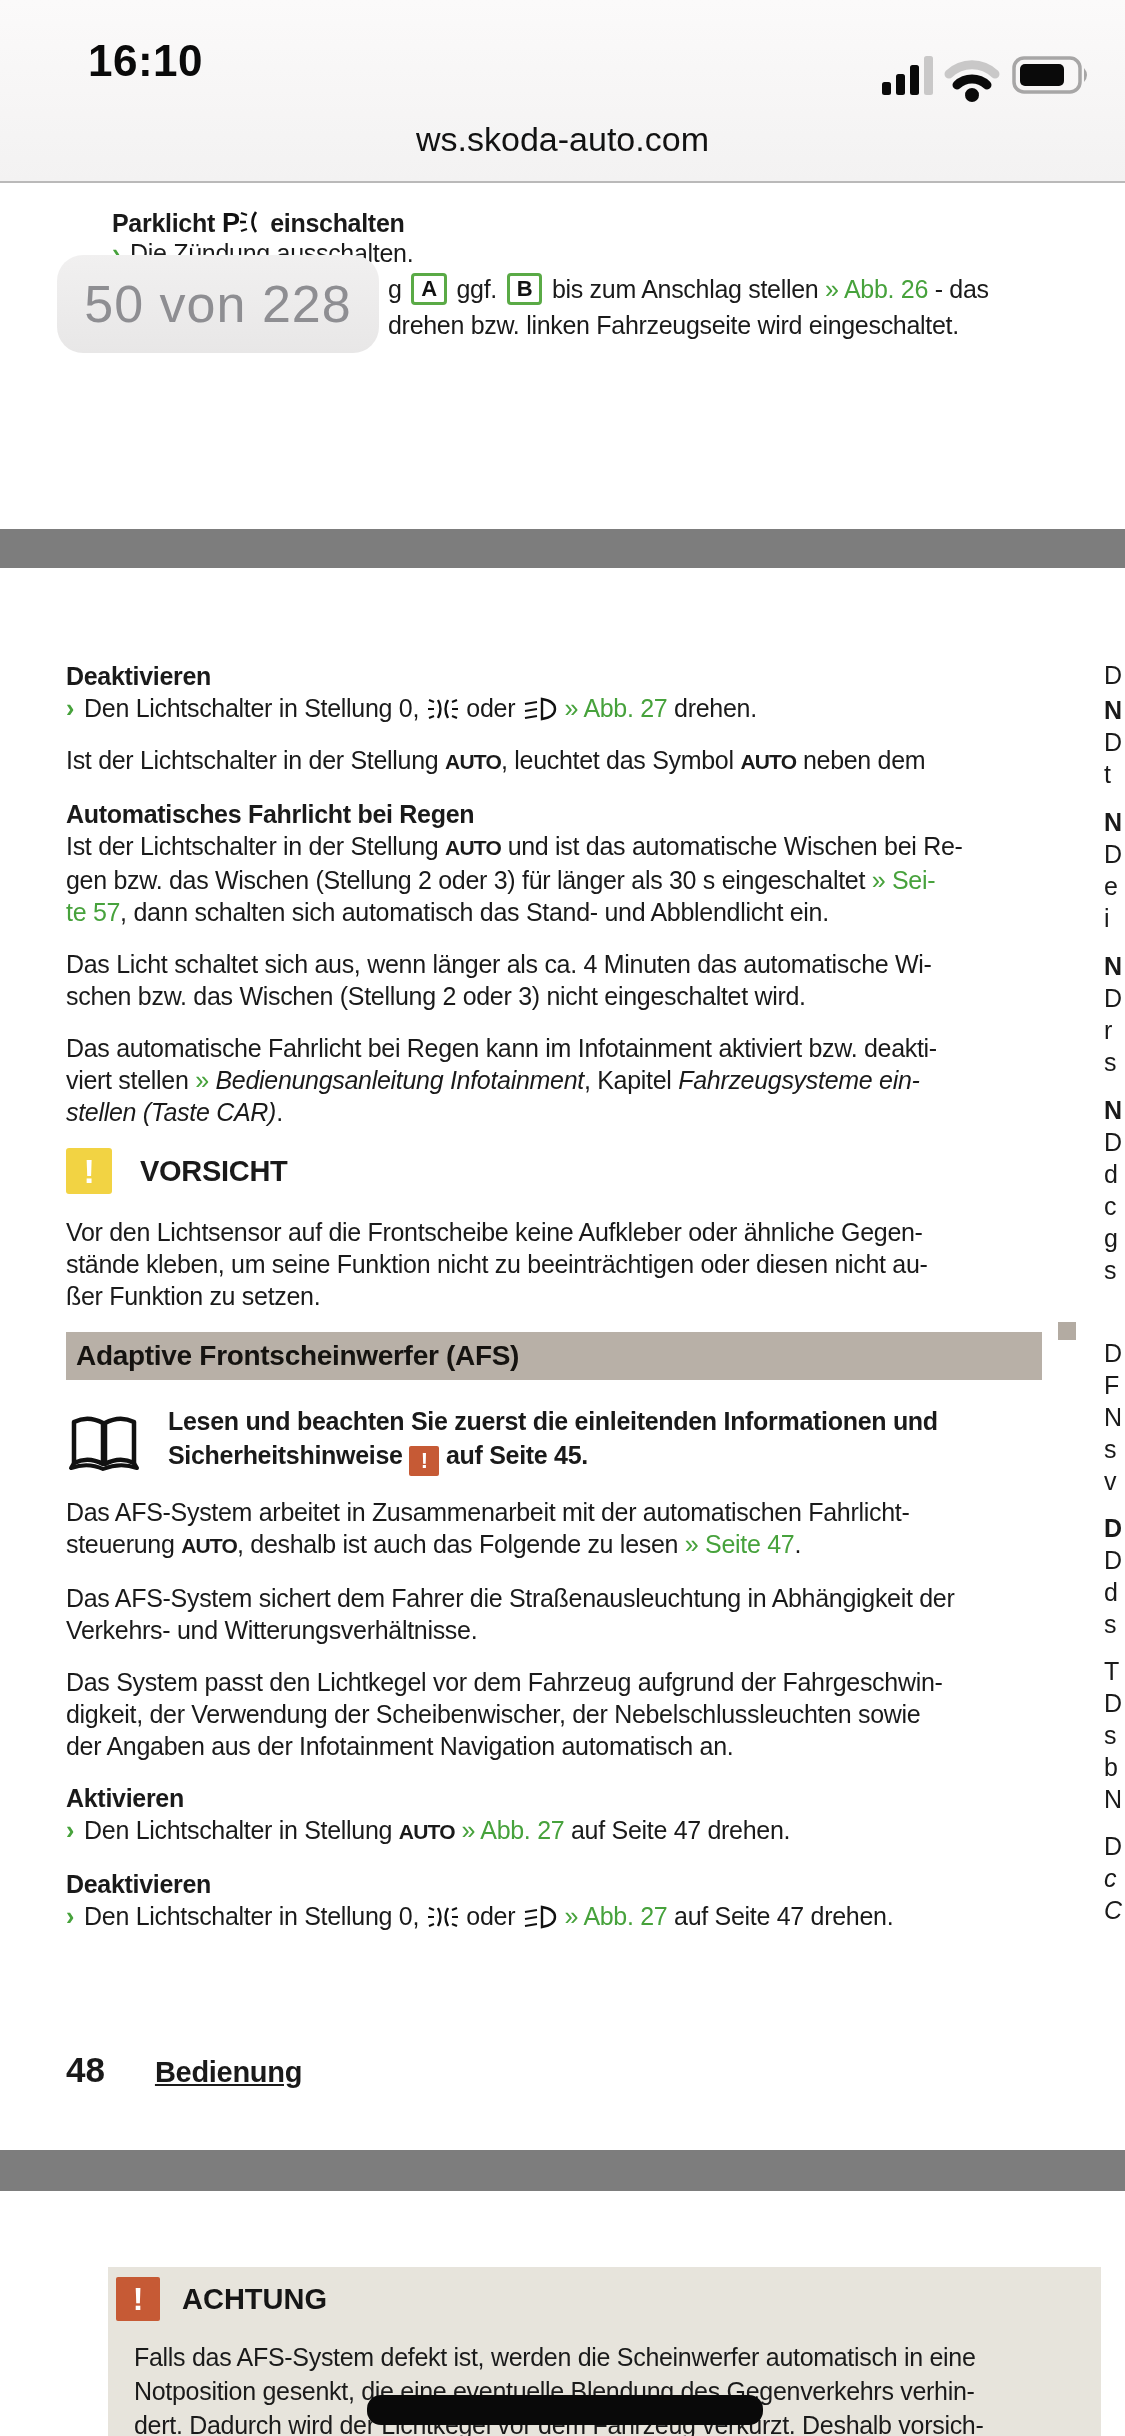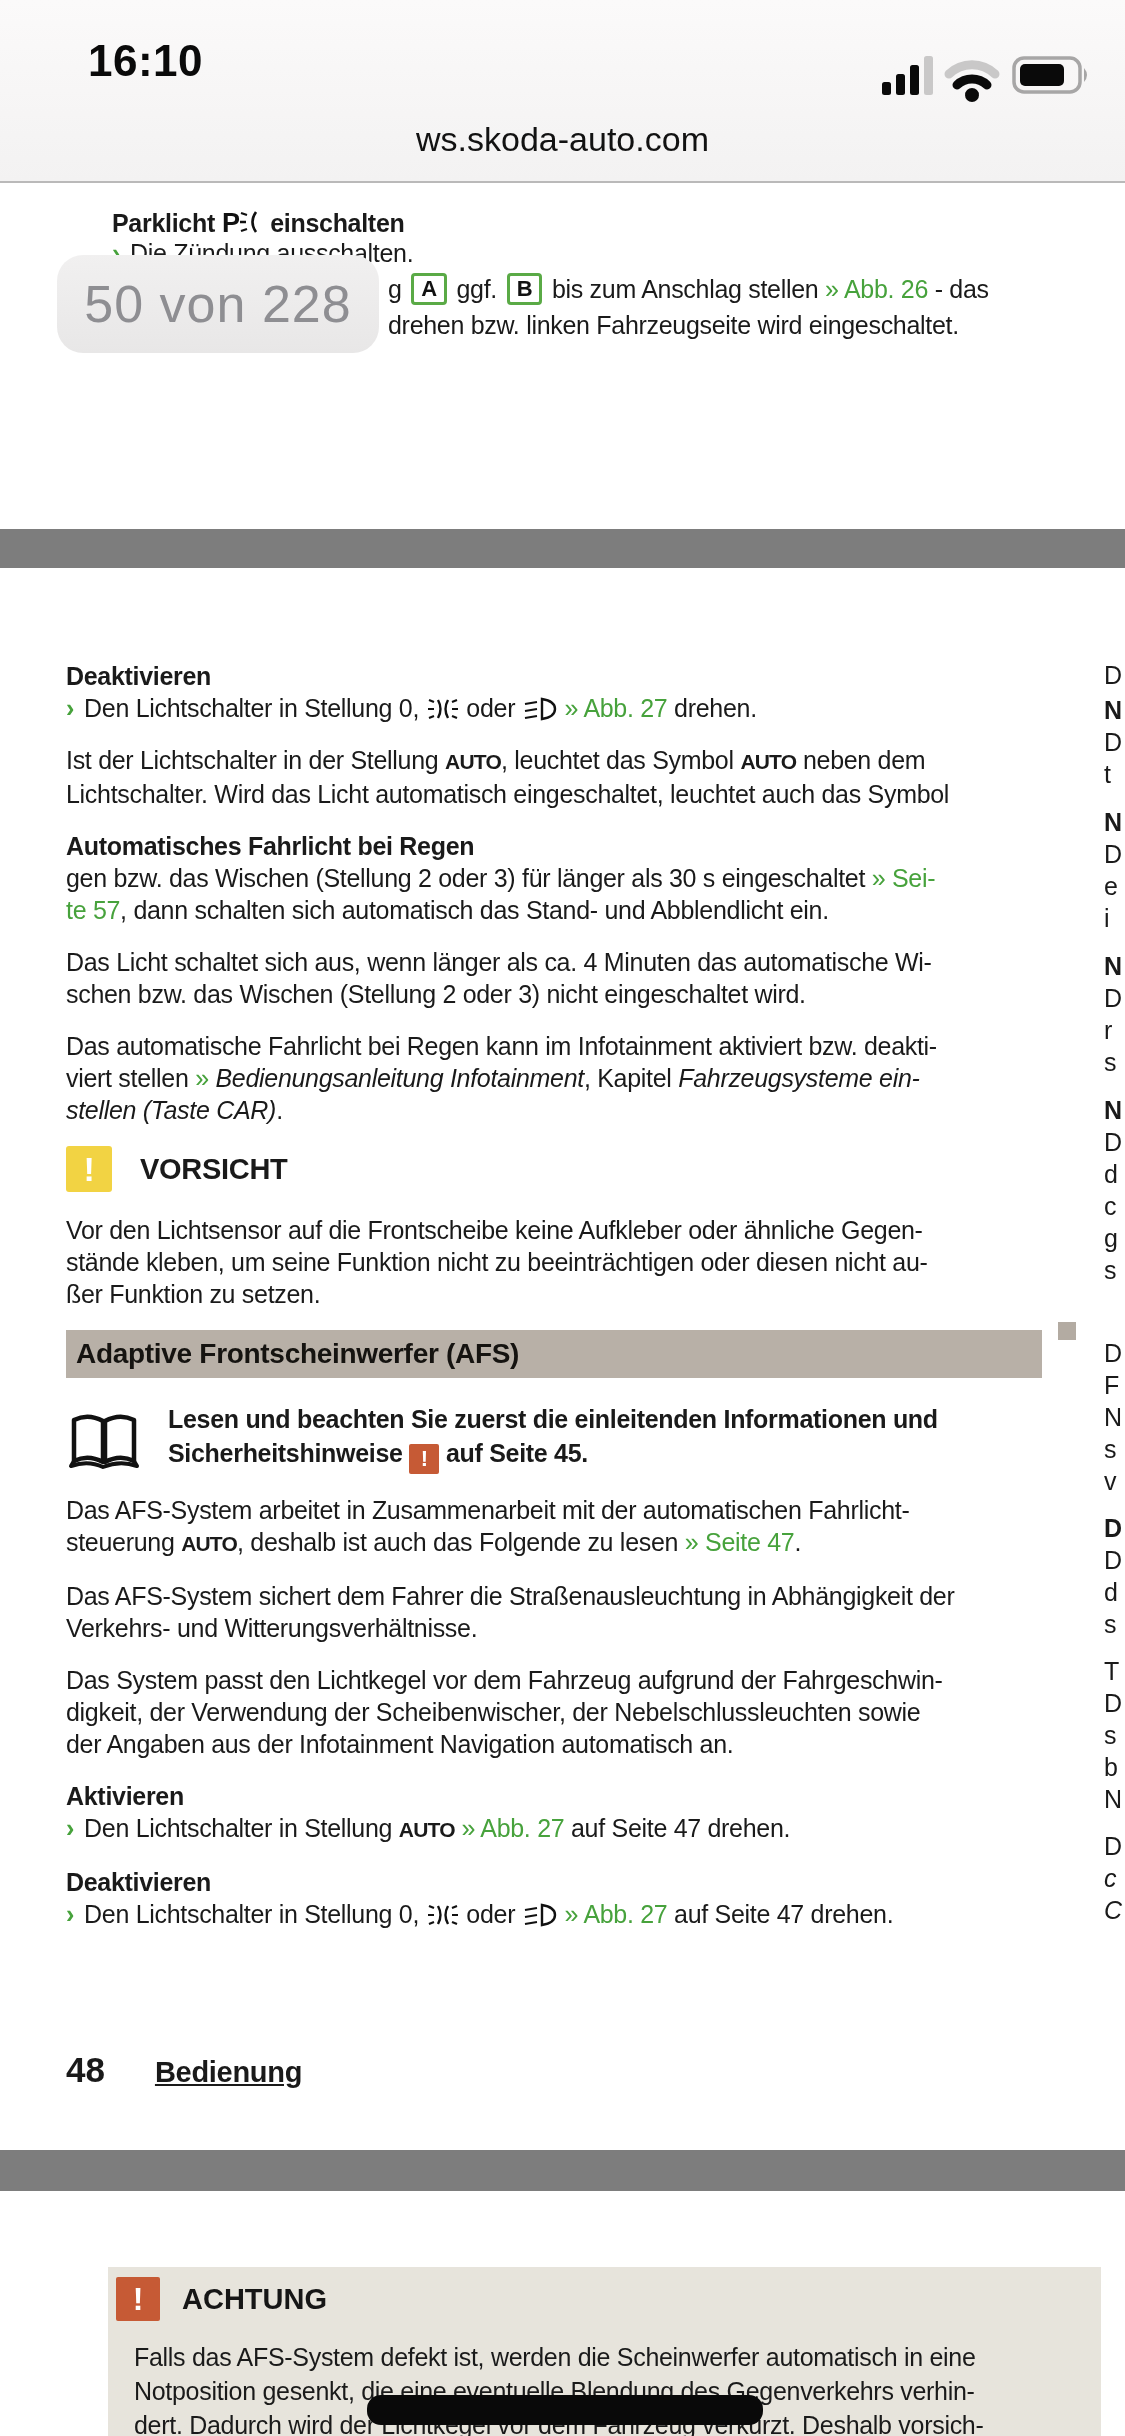--- a/index.html
+++ b/index.html
@@ -122,24 +122,24 @@
             <path d="M12 4 Q17 13 12 22" fill="none" stroke="#111" stroke-width="2.4"></path>
             <path d="M8 6 L3 4 M8 13 L2 13 M8 20 L3 22" stroke="#111" stroke-width="2.2"></path>
             <path d="M22 4 Q17 13 22 22" fill="none" stroke="#111" stroke-width="2.4"></path>
             <path d="M26 6 L31 4 M26 13 L32 13 M26 20 L31 22" stroke="#111" stroke-width="2.2"></path>
           </svg></span><span class=""> oder </span><span class="icn"><svg width="36" height="26" viewBox="0 0 36 26">
             <path d="M20 3 L20 23 Q33 21 33 13 Q33 5 20 3 Z" fill="none" stroke="#111" stroke-width="2.4"></path>
             <path d="M15 6 L3 8 M15 13 L3 15 M15 20 L3 22" stroke="#111" stroke-width="2.2"></path>
           </svg></span><span class=""> </span><span class="lnk">» Abb. 27</span><span class=""> drehen.</span></div>
       <div class="p">
         <div class="ln"><span class="">Ist der Lichtschalter in der Stellung </span><span class="auto">AUTO</span><span class="">, leuchtet das Symbol </span><span class="auto">AUTO</span><span class=""> neben dem</span></div>
-        <div class="ln"><span class="">Lichtschalter. Wird das Licht automatisch eingeschaltet, leuchtet auch das Symbol</span></div>
       </div>
       <div class="h"><span class="b">Automatisches Fahrlicht bei Regen</span></div>
       <div class="p">
+        <div class="ln"><span class="">Ist der Lichtschalter in der Stellung </span><span class="auto">AUTO</span><span class=""> und ist das automatische Wischen bei Re-</span></div>
         <div class="ln"><span class="">gen bzw. das Wischen (Stellung 2 oder 3) für länger als 30 s eingeschaltet </span><span class="lnk">» Sei-</span></div>
         <div class="ln"><span class="lnk">te 57</span><span class="">, dann schalten sich automatisch das Stand- und Abblendlicht ein.</span></div>
       </div>
       <div class="p">
         <div class="ln"><span class="">Das Licht schaltet sich aus, wenn länger als ca. 4 Minuten das automatische Wi-</span></div>
         <div class="ln"><span class="">schen bzw. das Wischen (Stellung 2 oder 3) nicht eingeschaltet wird.</span></div>
       </div>
       <div class="p">
         <div class="ln"><span class="">Das automatische Fahrlicht bei Regen kann im Infotainment aktiviert bzw. deakti-</span></div>
         <div class="ln"><span class="">viert stellen </span><span class="lnk">»</span><span class=""> </span><span class="it">Bedienungsanleitung Infotainment</span><span class="">, Kapitel </span><span class="it">Fahrzeugsysteme ein-</span></div>

